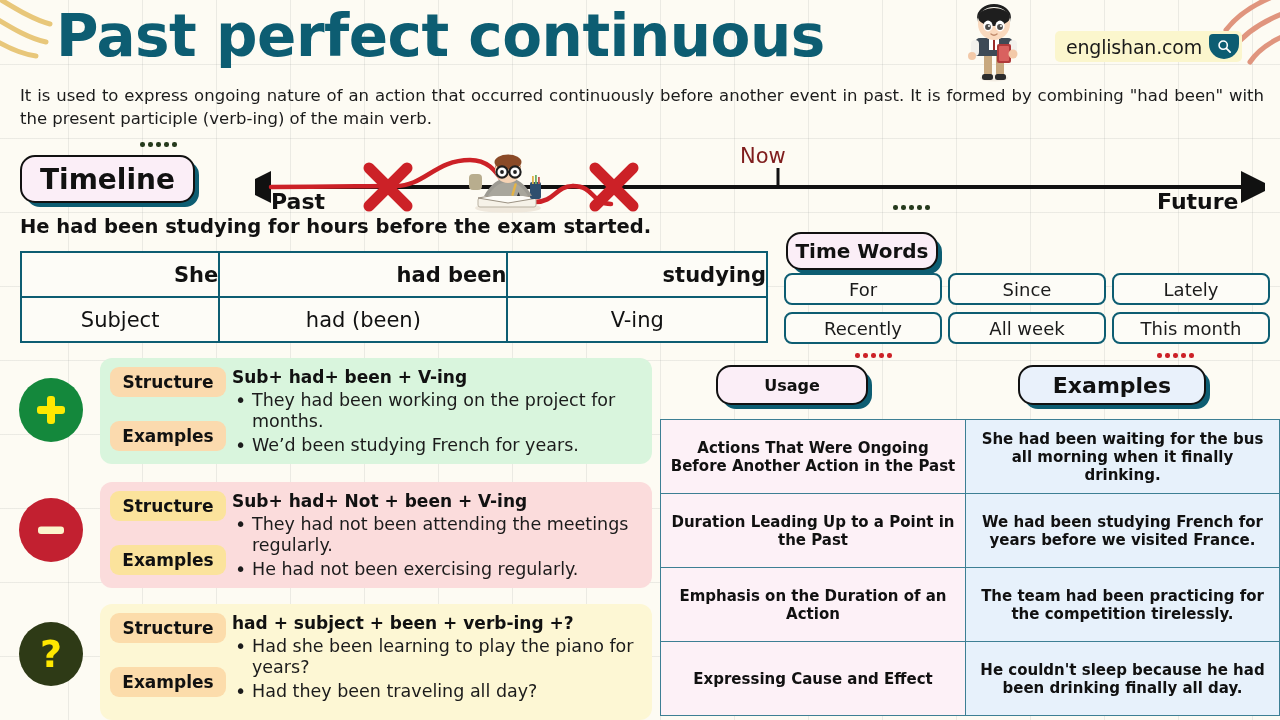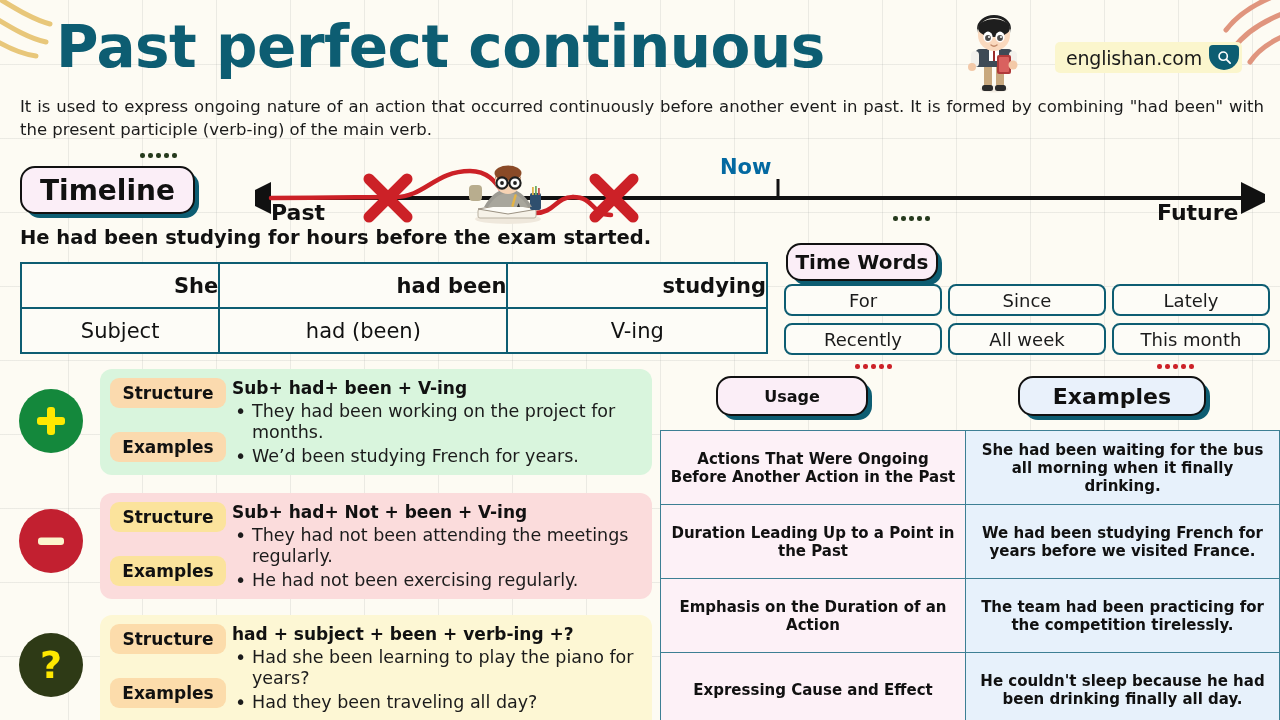--- a/index.html
+++ b/index.html
@@ -22,21 +22,21 @@
     inset: 0;
     background-color: #fdfbf3;
     background-image:
       linear-gradient(to right, rgba(150,150,150,0.17) 1px, transparent 1px),
       linear-gradient(to bottom, rgba(150,150,150,0.17) 1px, transparent 1px);
     background-size: 74px 74px;
     background-position: -6px -10px;
     z-index: 0;
   }
 
-  #page { position: absolute; inset: 0; z-index: 2; margin-top: 11px; }
+  #page { position: absolute; inset: 0; z-index: 2; }
 
   
   .squiggle { position: absolute; z-index: 1; pointer-events: none; }
   #squiggle-tl { left: -6px; top: -6px; }
   #squiggle-tr { right: -4px; top: -8px; }
 
   
   #title {
     position: absolute;
     left: 56px; top: 2px;
@@ -112,21 +112,21 @@
   #usage-dots i { background: #cc2127; }
 
   #examples-pill { left: 1018px; top: 365px; width: 188px; height: 40px; font-size: 22px; background: #e9f1fb; }
   #examples-dots { left: 1157px; top: 353px; }
   #examples-dots i { background: #cc2127; }
 
   
   #timeline-wrap { position: absolute; left: 255px; top: 140px; width: 1010px; height: 95px; }
   #lbl-past   { position: absolute; left: 271px; top: 189px; font-size: 22px; font-weight: bold; color: #111; }
   #lbl-future { position: absolute; left: 1157px; top: 189px; font-size: 22px; font-weight: bold; color: #111; }
-  #lbl-now    { position: absolute; left: 720px; top: 144px; font-size: 21px; font-weight: bold; color: #0369a1; }
+  #lbl-now    { position: absolute; left: 740px; top: 144px; font-size: 21px; font-weight: normal; color: #7f1d1d; }
   #study-mascot { position: absolute; left: 462px; top: 152px; z-index: 5; }
 
   #timeline-sentence {
     position: absolute;
     left: 20px; top: 215px;
     font-size: 19.5px;
     font-weight: bold;
     color: #111;
   }
 

